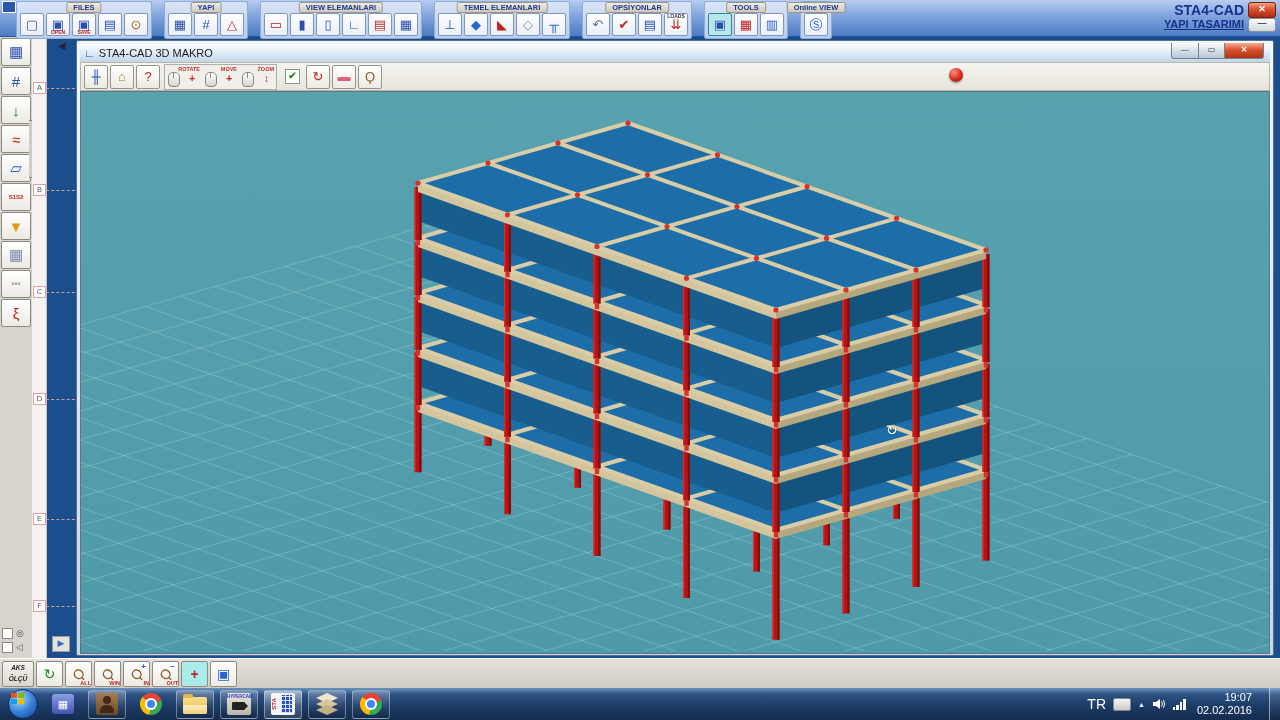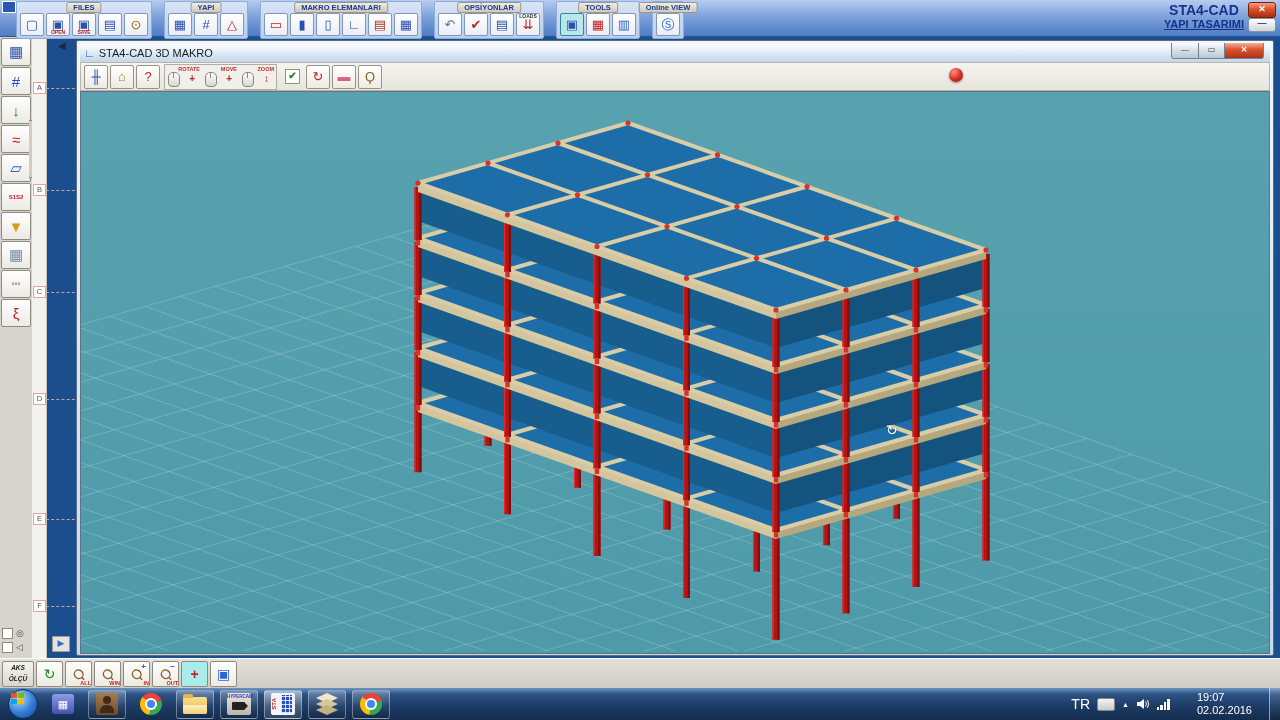--- a/index.html
+++ b/index.html
@@ -9,21 +9,21 @@
   .sysico{position:absolute;left:2px;top:1px;width:12px;height:10px;background:#2a55b0;border:1px solid #fff;}
   .tb-groups{position:absolute;left:0px;top:1px;display:flex;align-items:flex-start;}
   .tb-group{position:relative;margin-right:12px;background:linear-gradient(#d9e4f6,#b9cdeb);border:1px solid #8fabd8;border-radius:2px;padding:11px 3px 2px 3px;}
   .tb-chip{position:absolute;top:0px;left:50%;transform:translateX(-50%);background:linear-gradient(#efece4,#cfcabe);border:1px solid #9a968a;border-radius:2px;font-size:7.5px;font-weight:bold;color:#1d3a8f;padding:0 6px;white-space:nowrap;line-height:9px;}
   .tb-row{display:flex;gap:2px;}
   .tb-btn{width:22px;height:21px;background:linear-gradient(#ffffff,#e9eef7);border:1px solid #7e97bf;border-radius:2px;display:flex;align-items:center;justify-content:center;position:relative;cursor:pointer;}
   .tb-btn.active{background:#b9e6ea;border-color:#2d8a96;}
   .tb-btn .glyph{font-size:13px;line-height:13px;color:#2a4fae;}
   .tb-btn .sub{position:absolute;bottom:0px;left:0;right:0;text-align:center;font-size:5px;font-weight:bold;color:#c22222;line-height:5px;}
   .tb-btn .subtop{position:absolute;top:0px;left:0;right:0;text-align:center;font-size:5px;font-weight:bold;color:#333;line-height:5px;}
-  .tb-right{position:absolute;right:36px;top:2px;text-align:center;color:#16328c;}
+  .tb-right{position:absolute;right:36px;top:2px;text-align:right;color:#16328c;}
   .tb-right .t1{font-size:14px;font-weight:bold;line-height:16px;}
   .tb-right .t2{font-size:11px;font-weight:bold;text-decoration:underline;}
   .app-close{position:absolute;right:4px;top:2px;width:26px;height:14px;background:linear-gradient(#f4a083,#d9512e 45%,#a92d12);border:1px solid #7a2008;border-radius:3px;color:#fff;font-size:9px;font-weight:bold;text-align:center;line-height:13px;cursor:pointer;}
   .app-min{position:absolute;right:4px;top:18px;width:26px;height:12px;background:linear-gradient(#fdfdfd,#cfd6de);border:1px solid #8a93a0;border-radius:3px;color:#444;font-size:9px;font-weight:bold;text-align:center;line-height:9px;cursor:pointer;}
   
   .canvas-bg{position:absolute;left:46px;top:36px;width:1234px;height:622px;background:#1b4e8c;z-index:1;}
   .sidebar{position:absolute;left:0;top:36px;width:32px;height:622px;background:#d7d4ce;z-index:3;border-right:1px solid #b8b5ae;}
   .side-tools{position:absolute;left:1px;top:2px;display:flex;flex-direction:column;gap:1px;}
   .side-btn{width:28px;height:26px;background:linear-gradient(#ffffff,#eceae4);border:1px solid #8d8a80;border-radius:2px;display:flex;align-items:center;justify-content:center;cursor:pointer;}
   .side-btn .glyph{font-size:15px;color:#2a4fae;}
@@ -104,21 +104,21 @@
   .ic-sta .b{position:absolute;right:3px;top:2px;width:11px;height:18px;background:#2a50c0;background-image:repeating-linear-gradient(0deg,rgba(255,255,255,.8) 0 1px,transparent 1px 4px),repeating-linear-gradient(90deg,rgba(255,255,255,.8) 0 1px,transparent 1px 4px);}
   .ic-sta .t{position:absolute;left:-3px;top:8px;font-size:6px;font-weight:bold;color:#c22222;transform:rotate(-90deg);}
   .ic-stack{width:24px;height:22px;position:relative;}
   .ic-stack span{position:absolute;left:1px;width:22px;height:10px;clip-path:polygon(50% 0,100% 50%,50% 100%,0 50%);}
   .tray{margin-left:auto;display:flex;align-items:center;gap:7px;color:#fff;}
   .tray-lang{font-size:14px;}
   .tray-kbd{width:16px;height:11px;background:linear-gradient(#f4f4f4,#c9c9c9);border-radius:2px;border:1px solid #888;}
   .tray-up{font-size:7px;}
   .tray-sig{display:flex;align-items:flex-end;gap:1px;height:11px;}
   .tray-sig span{width:2.5px;background:#fff;display:block;}
-  .tray-clock{text-align:left;font-size:11px;line-height:13px;margin-left:20px;}
+  .tray-clock{text-align:right;font-size:11px;line-height:13px;margin-left:4px;}
   .show-desktop{width:10px;height:32px;margin-left:10px;border-left:1px solid rgba(255,255,255,.5);background:linear-gradient(rgba(255,255,255,.15),rgba(0,0,0,.1));cursor:pointer;}
 </style>
 </head>
 <body>
 
 <div class="canvas-bg"></div>
 
 <div class="topbar">
   <div class="sysico"></div>
   <div class="tb-groups" id="tb-groups" style="left:16px;">
@@ -152,39 +152,59 @@
           </div>
           <div class="tb-btn">
             <span class="glyph">#</span>
           </div>
           <div class="tb-btn">
             <span class="glyph" style="color: rgb(194, 34, 34);">△</span>
           </div>
         </div>
       </div>
       <div class="tb-group">
-        <div class="tb-chip">MAKRO ELEMANLARI</div>
+        <div class="tb-chip">VIEW ELEMANLARI</div>
         <div class="tb-row">
           <div class="tb-btn">
             <span class="glyph" style="color: rgb(194, 34, 34);">▭</span>
           </div>
           <div class="tb-btn">
             <span class="glyph">▮</span>
           </div>
           <div class="tb-btn">
             <span class="glyph">▯</span>
           </div>
           <div class="tb-btn">
             <span class="glyph">∟</span>
           </div>
           <div class="tb-btn">
             <span class="glyph" style="color: rgb(178, 50, 34);">▤</span>
           </div>
           <div class="tb-btn">
             <span class="glyph">▦</span>
+          </div>
+        </div>
+      </div>
+      <div class="tb-group">
+        <div class="tb-chip">TEMEL ELEMANLARI</div>
+        <div class="tb-row">
+          <div class="tb-btn">
+            <span class="glyph">⊥</span>
+          </div>
+          <div class="tb-btn">
+            <span class="glyph" style="color: rgb(42, 99, 212);">◆</span>
+          </div>
+          <div class="tb-btn">
+            <span class="glyph" style="color: rgb(194, 34, 34);">◣</span>
+          </div>
+          <div class="tb-btn">
+            <span class="glyph" style="color: rgb(122, 146, 168);">◇</span>
+          </div>
+          <div class="tb-btn">
+            <span class="glyph" style="color: rgb(42, 99, 212);">╥</span>
           </div>
         </div>
       </div>
       <div class="tb-group">
         <div class="tb-chip">OPSİYONLAR</div>
         <div class="tb-row">
           <div class="tb-btn">
             <span class="glyph" style="color: rgb(102, 119, 136);">↶</span>
           </div>
           <div class="tb-btn">

